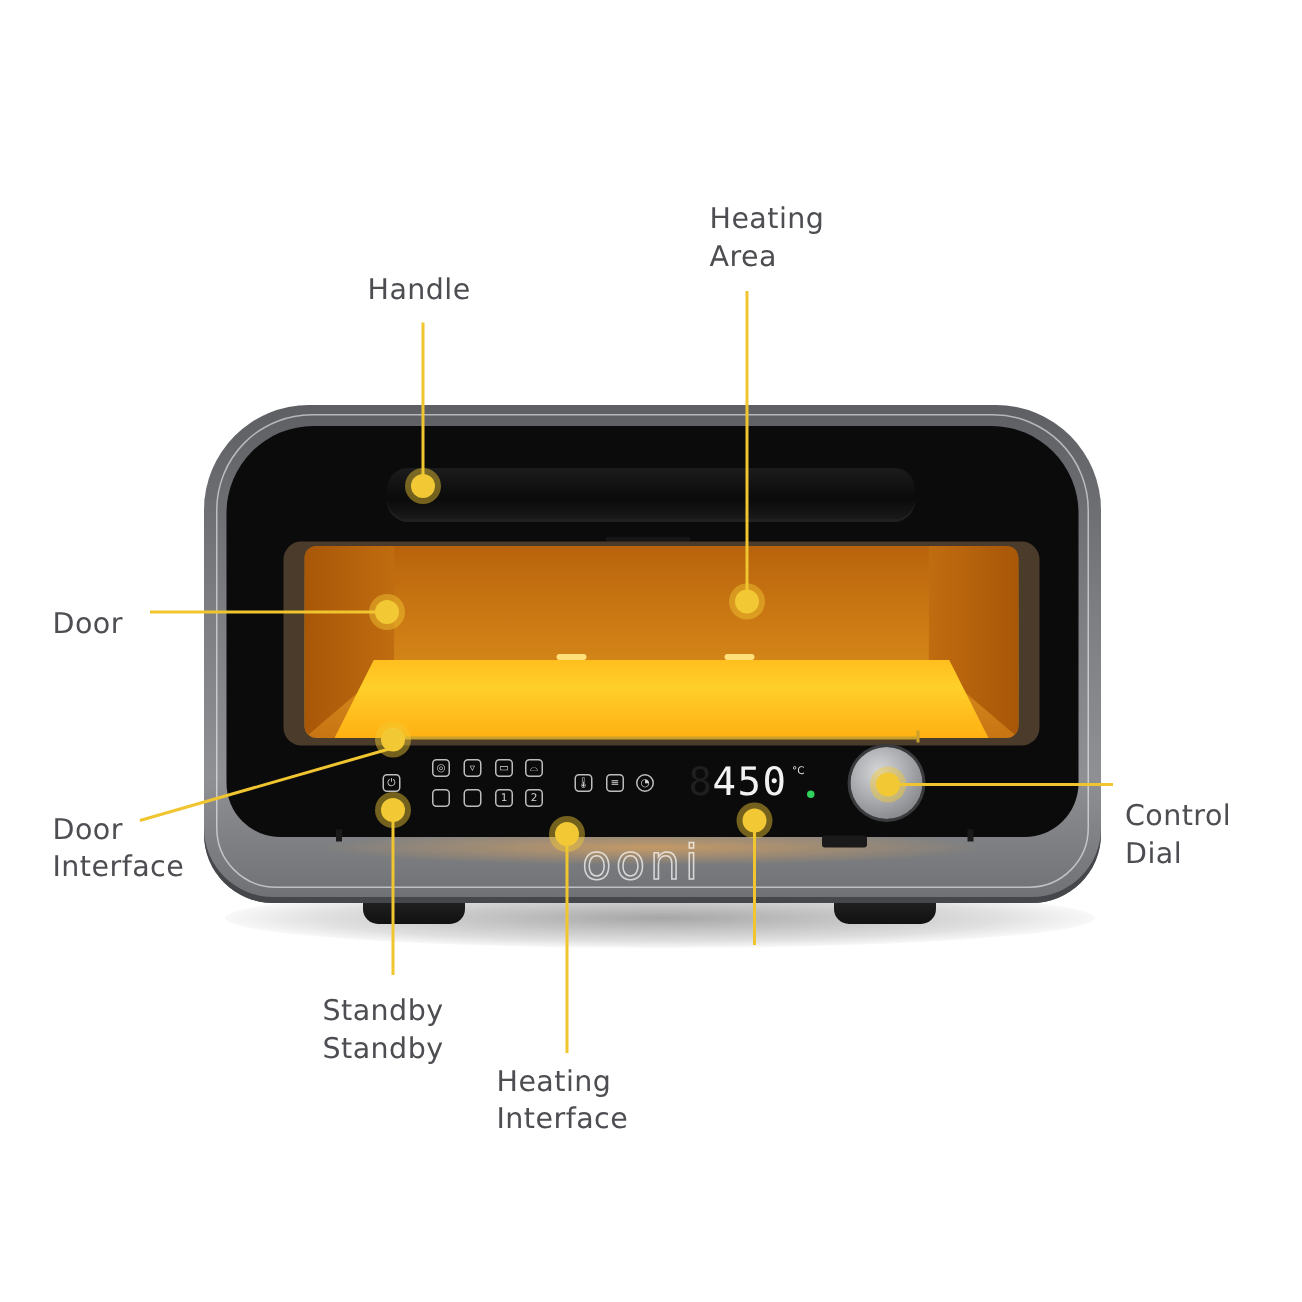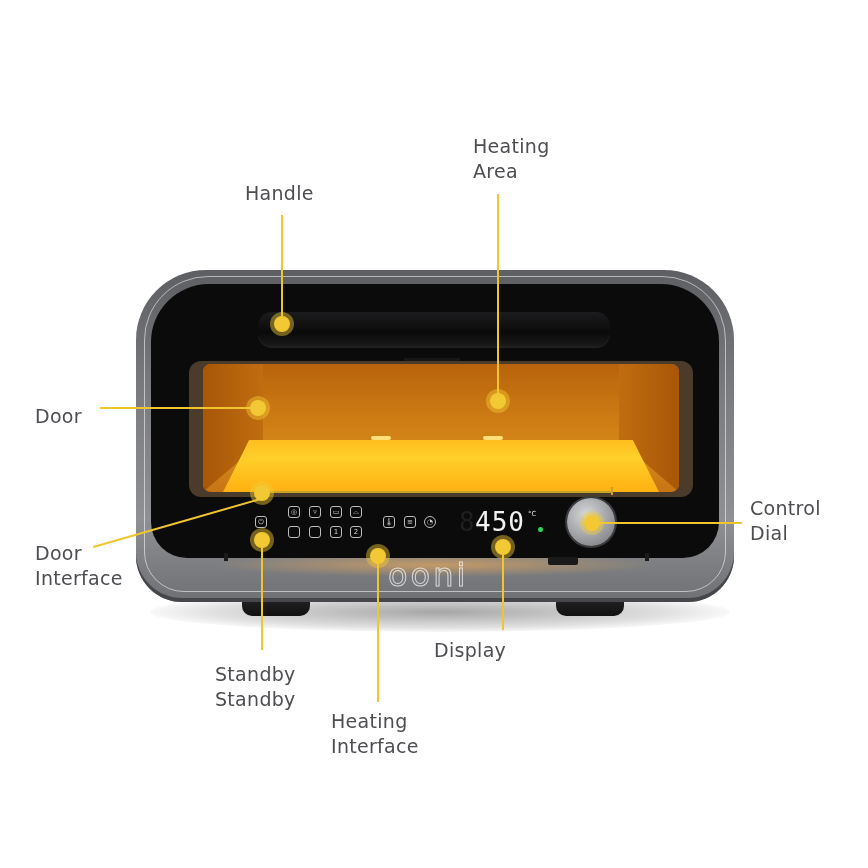--- a/index.html
+++ b/index.html
@@ -116,27 +116,26 @@
   <span>Heating</span>
   <span>Area</span>
 </div>
 <div class="label" style="left:35px;top:404px;">
   <span>Door</span>
 </div>
 <div class="label" style="left:35px;top:541px;">
   <span>Door</span>
   <span>Interface</span>
 </div>
-<div class="label" style="left:750px;top:496px;">
+<div class="label" style="left:750px;top:532px;">
   <span>Control</span>
   <span>Dial</span>
 </div>
 <div class="label" style="left:215px;top:662px;text-align:right;">
   <span>Standby</span>
   <span>Standby</span>
 </div>
 <div class="label" style="left:331px;top:709px;">
   <span>Heating</span>
   <span>Interface</span>
 </div>
 <div class="label" style="left:434px;top:638px;">
-  <span>Display</span>
 </div>
 
 </body></html>

